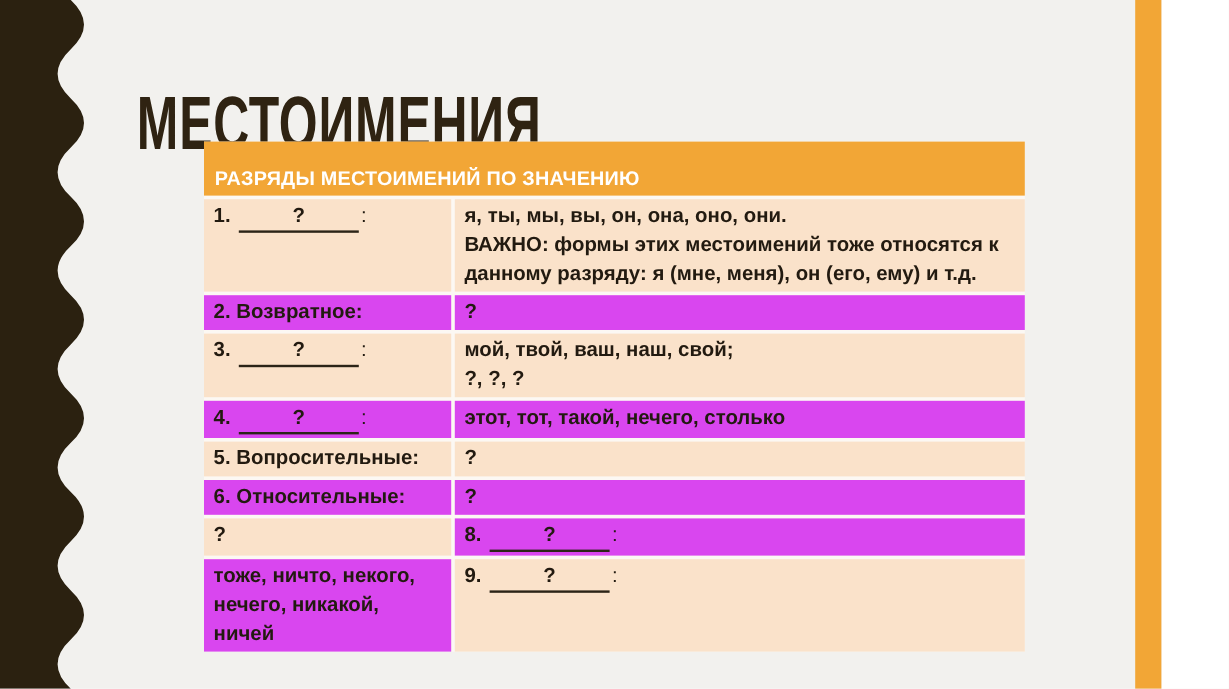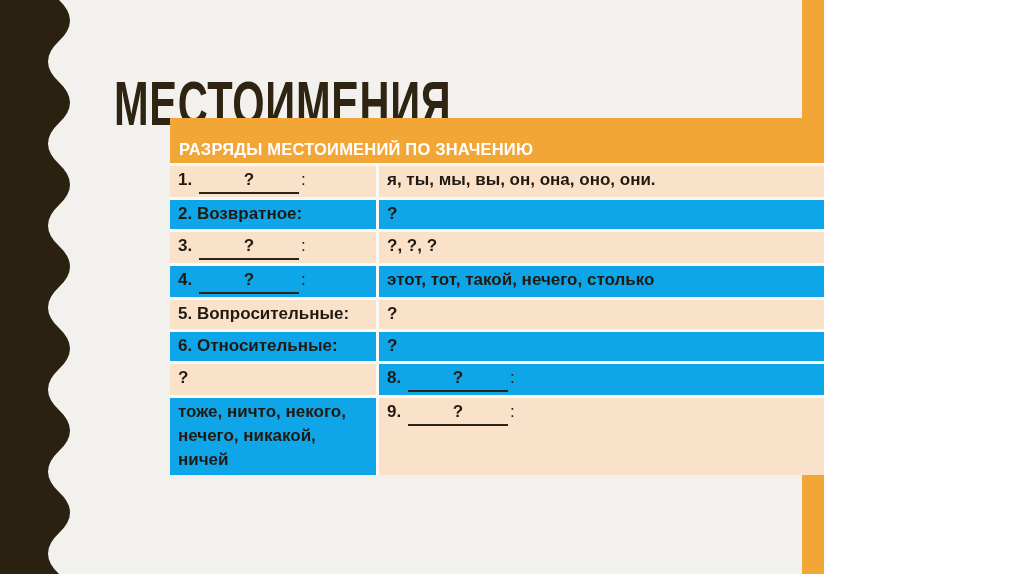--- a/index.html
+++ b/index.html
@@ -1,20 +1,20 @@
 <!DOCTYPE html>
 <html><head>
 <meta charset="utf-8">
 <style>
   html,body { margin:0; padding:0; }
   body { font-family:"Liberation Sans", sans-serif; }
 
   .slide {
     position:relative;
-    width:824px; height:574px;
+    width:968px; height:574px;
     background:var(--bg, #f2f1ee);
     overflow:hidden;
   }
 
   
   .wave-svg { position:absolute; left:0; top:0; width:90px; height:574px; display:block; }
 
   
   .right-bar {
     position:absolute; top:0; right:0;
@@ -39,21 +39,21 @@
     font-size:17px; color:#221a10;
   }
   .thead {
     grid-column:1 / -1;
     background:var(--accent, #f2a636);
     color:#ffffff; font-weight:bold; font-size:16.5px;
     line-height:18px; padding:22px 10px 5px 9px; letter-spacing:.2px;
   }
   .cell { padding:2px 8px 3px 8px; line-height:24px; }
   .cell.odd  { background:#fae2ca; }
-  .cell.even { background:#0ea5e9; }
+  .cell.even { background:#d946ef; }
   .cell.left b { font-weight:bold; }
   .blank {
     display:inline-block; width:100px; text-align:center;
     border-bottom:2px solid #2b2417; margin:0 2px;
   }
   .line { min-height:24px;font-weight:bold; }
 </style>
 </head>
 <body>
 
@@ -67,27 +67,29 @@
   <div class="right-bar" style="background: rgb(242, 166, 54);"></div>
 
   <h1 class="title">МЕСТОИМЕНИЯ</h1>
 
   <div class="ptable" style="color: rgb(34, 26, 16);">
     <div class="thead" style="color: rgb(255, 255, 255);">РАЗРЯДЫ МЕСТОИМЕНИЙ ПО ЗНАЧЕНИЮ</div>
 
   <div class="cell left odd"><b>1. </b><span class="blank"><b>?</b></span>:</div>
       <div class="cell right odd">
         <div class="line"><span>я, ты, мы, вы, он, она, оно, они.</span></div>
+        <div class="line"><b>ВАЖНО</b><span>: формы этих местоимений тоже относятся к данному разряду: я (мне, меня), он (его, ему) и т.д.</span></div>
       </div>
       <div class="cell left even"><b>2. </b><b>Возвратное:</b></div>
       <div class="cell right even">
         <div class="line"><span>?</span></div>
       </div>
       <div class="cell left odd"><b>3. </b><span class="blank"><b>?</b></span>:</div>
       <div class="cell right odd">
+        <div class="line"><span>мой, твой, ваш, наш, свой;</span></div>
         <div class="line"><span>?, ?, ?</span></div>
       </div>
       <div class="cell left even"><b>4. </b><span class="blank"><b>?</b></span>:</div>
       <div class="cell right even">
         <div class="line"><span>этот, тот, такой, нечего, столько</span></div>
       </div>
       <div class="cell left odd"><b>5. </b><b>Вопросительные:</b></div>
       <div class="cell right odd">
         <div class="line"><span>?</span></div>
       </div>

